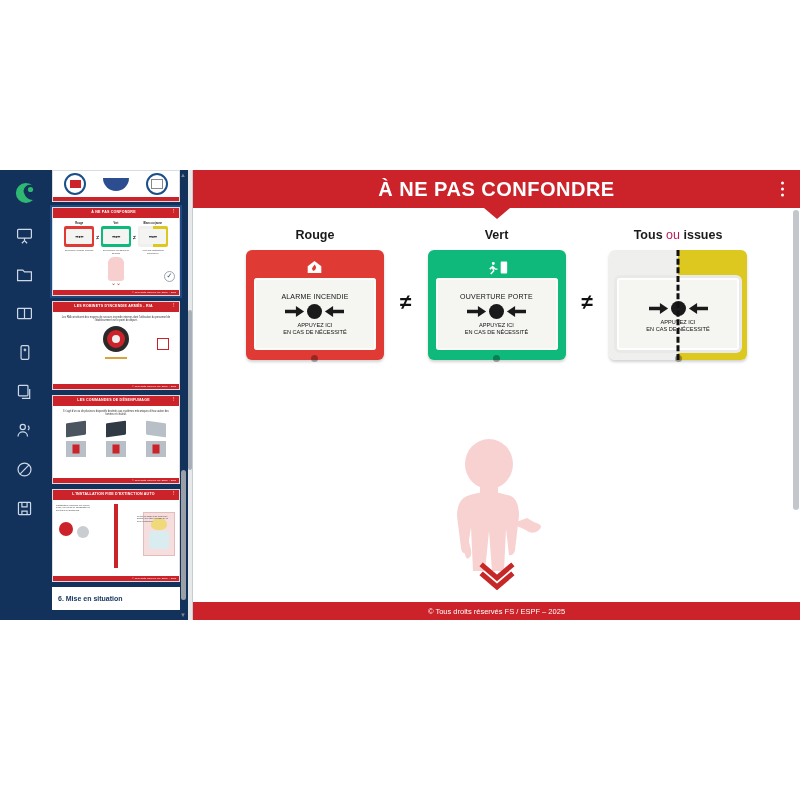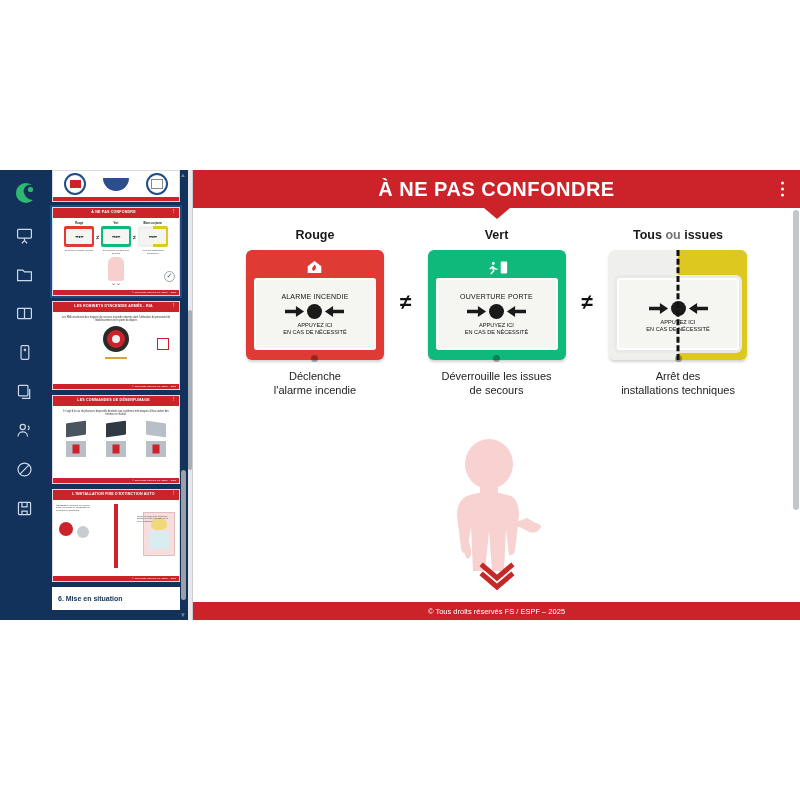--- a/index.html
+++ b/index.html
@@ -160,21 +160,21 @@
     width: 0; height: 0; border-left: 13px solid transparent;
     border-right: 13px solid transparent; border-top: 11px solid #cc2229;
   }
 
   .cols {
     display: flex; justify-content: center; align-items: flex-start;
     gap: 10px; margin-top: 20px; position: relative; z-index: 3;
   }
   .col { width: 150px; text-align: center; }
   .col-label { font-size: 12.5px; font-weight: bold; color: #1a1a1a; margin-bottom: 8px; }
-  .col-label .light { font-weight: bold; color: #737373; text-align: center; }
+  .col-label .light { font-weight: normal; color: #be185d; text-align: center; }
 
   .panel {
     width: 138px; height: 110px; margin: 0 auto;
     border-radius: 6px; padding: 9px 8px 6px;
     position: relative;
     box-shadow: 0 2px 3px rgba(0,0,0,.18);
   }
   .panel.red { background: #e03a35; }
   .panel.green { background: #0fb97b; }
   .panel.split {
@@ -463,24 +463,20 @@
                     <path d="M22 5H10V1L1 7l9 6V9h12z" fill="#1a1a1a"></path>
                   </svg>
               </div>
               <div class="win-bot">
                 <span>APPUYEZ ICI</span><br>
                 <span>EN CAS DE NÉCESSITÉ</span>
               </div>
             </div>
             <div class="panel-led"></div>
           </div>
-          <div class="caption">
-            <span>Déclenche</span><br>
-            <span>l'alarme incendie</span>
-          </div>
         </div>
 
         <div class="neq">≠</div>
 
         <div class="col">
           <div class="col-label">
             <span>Vert</span>
           </div>
           <div class="panel green">
             <div class="panel-ico">
@@ -499,24 +495,20 @@
                 <svg viewBox="0 0 22 14" width="20" height="13">
                     <path d="M22 5H10V1L1 7l9 6V9h12z" fill="#1a1a1a"></path>
                   </svg>
               </div>
               <div class="win-bot">
                 <span>APPUYEZ ICI</span><br>
                 <span>EN CAS DE NÉCESSITÉ</span>
               </div>
             </div>
             <div class="panel-led"></div>
-          </div>
-          <div class="caption">
-            <span>Déverrouille les issues</span><br>
-            <span>de secours</span>
           </div>
         </div>
 
         <div class="neq">≠</div>
 
         <div class="col">
           <div class="col-label">
             <span>Tous</span>
             <span class="light">ou</span>
             <span>issues</span>
@@ -534,24 +526,20 @@
                   </svg>
               </div>
               <div class="win-bot">
                 <span>APPUYEZ ICI</span><br>
                 <span>EN CAS DE NÉCESSITÉ</span>
               </div>
             </div>
             <div class="panel-led"></div>
             <div class="dashline"></div>
           </div>
-          <div class="caption">
-            <span>Arrêt des</span><br>
-            <span>installations techniques</span>
-          </div>
         </div>
       </div>
 
       <div class="chev-down">
         <svg viewBox="0 0 40 30" width="40" height="30" fill="none" stroke="#c62828" stroke-width="5" stroke-linecap="square">
           <path d="M6 6 L20 18 L34 6"></path>
           <path d="M6 15 L20 27 L34 15"></path>
         </svg>
       </div>
 

